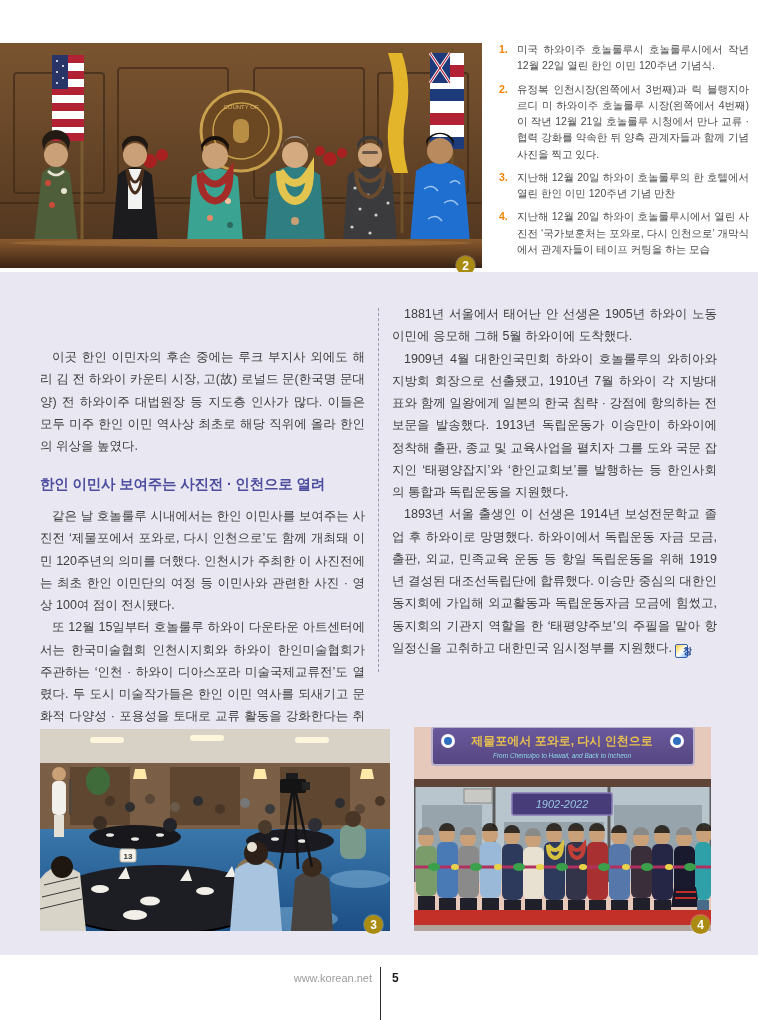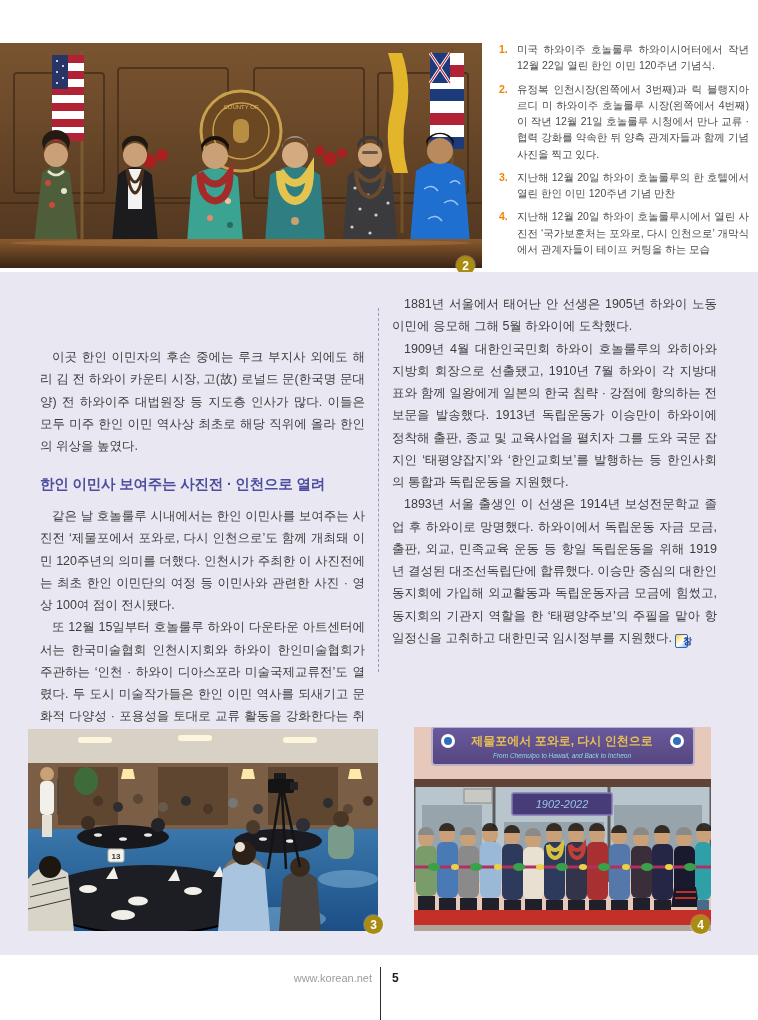--- a/index.html
+++ b/index.html
@@ -14,29 +14,29 @@
   
   .caption-list { position:absolute; left:499px; top:41px; width:250px; list-style:none; }
   .caption-list li { display:flex; gap:5px; margin-bottom:7px; font-size:10.5px; line-height:1.55; color:#4a4a4a; text-align:justify; }
   .cap-num { color:#f08300; font-weight:bold; flex:0 0 13px; }
   
   .band { position:absolute; left:0; top:272px; width:758px; height:683px; background:#e9e7f1; }
   
   .col { position:absolute; width:325px; font-size:12.5px; line-height:1.78; text-align:justify; color:#3d3d3d; }
   .col p { text-indent:12px; }
   .col-left  { left:40px;  top:303px;margin-top:43px; }
-  .col-right { left:392px; top:293px; }
+  .col-right { left:392px; top:303px; }
   .col h2 { font-size:14.5px; color:#4d4d9f; margin:15px 0 7px; text-indent:0; letter-spacing:-0.2px; }
   .divider { position:absolute; left:378px; top:308px; height:364px; width:0; border-left:1px dashed #9b9bb4; }
   .endmark { display:inline-flex; align-items:center; justify-content:center; width:13px; height:14px;
     background:linear-gradient(135deg,#ffd23a 0%,#ffffff 55%,#7ab6ff 100%);
     border:1px solid #3a62b0; border-radius:2px; color:#17408f; font-size:9px; font-weight:bold;
     vertical-align:-2px; margin-left:3px; }
   
-  .photo-banquet { position:absolute; left:28px; top:729px; width:350px; height:232px; overflow:hidden; }
+  .photo-banquet { position:absolute; left:40px; top:729px; width:350px; height:232px; overflow:hidden; }
   .photo-ribbon  { position:absolute; left:414px; top:727px; width:297px; height:204px; overflow:hidden; }
   
   .badge { position:absolute; width:19px; height:19px; border-radius:50%; background:#ab8c12; color:#fff;
     font-size:12px; font-weight:bold; display:flex; align-items:center; justify-content:center; box-shadow:0 0 0 1px rgba(255,255,255,.25); }
   .badge-2 { left:456px; top:256px; }
   .badge-3 { left:364px; top:915px; }
   .badge-4 { left:691px; top:915px; }
   
   .footer-site { position:absolute; top:972px; right:386px; font-size:11px; color:#9c9c9c; }
   .footer-rule { position:absolute; left:380px; top:967px; width:1px; height:53px; background:#2b2b2b; }
@@ -185,21 +185,21 @@
 
     <rect x="0" y="196" width="482" height="29" fill="url(#table)"></rect>
     <ellipse cx="241" cy="200" rx="230" ry="4" fill="#a9763f" opacity="0.5"></ellipse>
   </svg>
 </div>
 <div class="badge badge-2">2</div>
 
 <ul class="caption-list">
   <li>
     <span class="cap-num">1.</span>
-    <span>미국 하와이주 호놀룰루 하와이시어터에서 작년 12월 22일 열린 한인 이민 120주년 기념식.</span>
+    <span>미국 하와이주 호놀룰루시 호놀룰루시에서 작년 12월 22일 열린 한인 이민 120주년 기념식.</span>
   </li>
   <li>
     <span class="cap-num">2.</span>
     <span>유정복 인천시장(왼쪽에서 3번째)과 릭 블랭지아르디 미 하와이주 호놀룰루 시장(왼쪽에서 4번째)이 작년 12월 21일 호놀룰루 시청에서 만나 교류 · 협력 강화를 약속한 뒤 양측 관계자들과 함께 기념사진을 찍고 있다.</span>
   </li>
   <li>
     <span class="cap-num">3.</span>
     <span>지난해 12월 20일 하와이 호놀룰루의 한 호텔에서 열린 한인 이민 120주년 기념 만찬</span>
   </li>
   <li>

